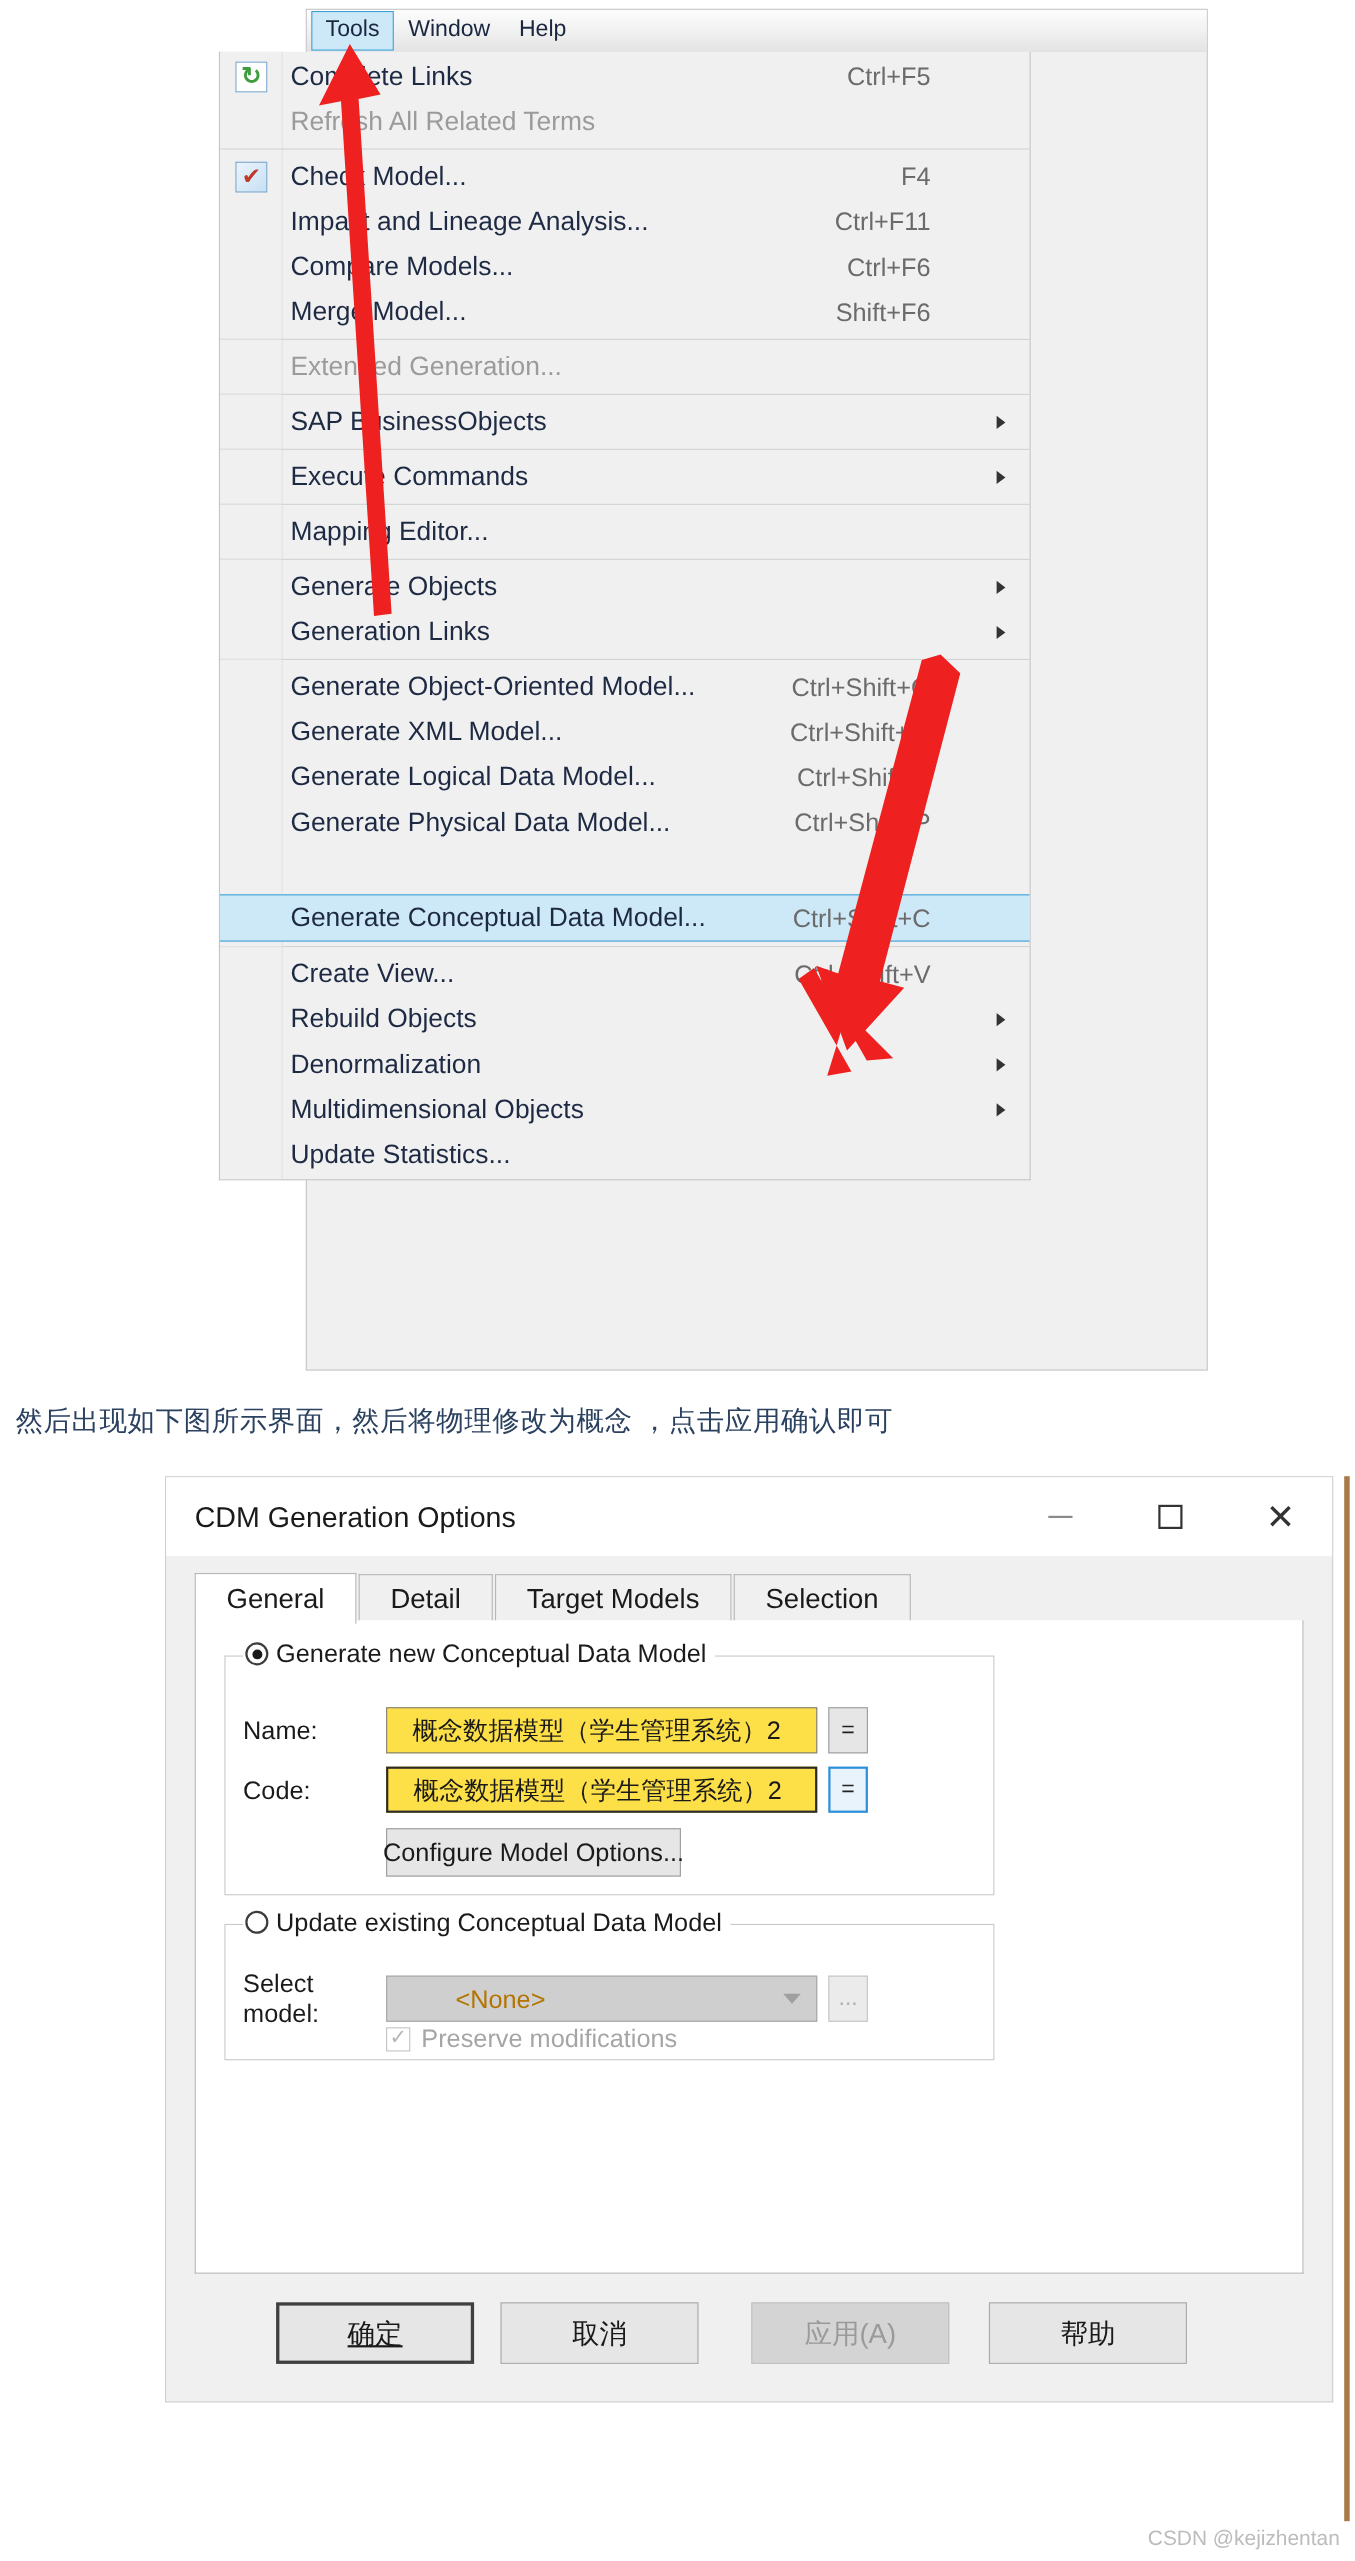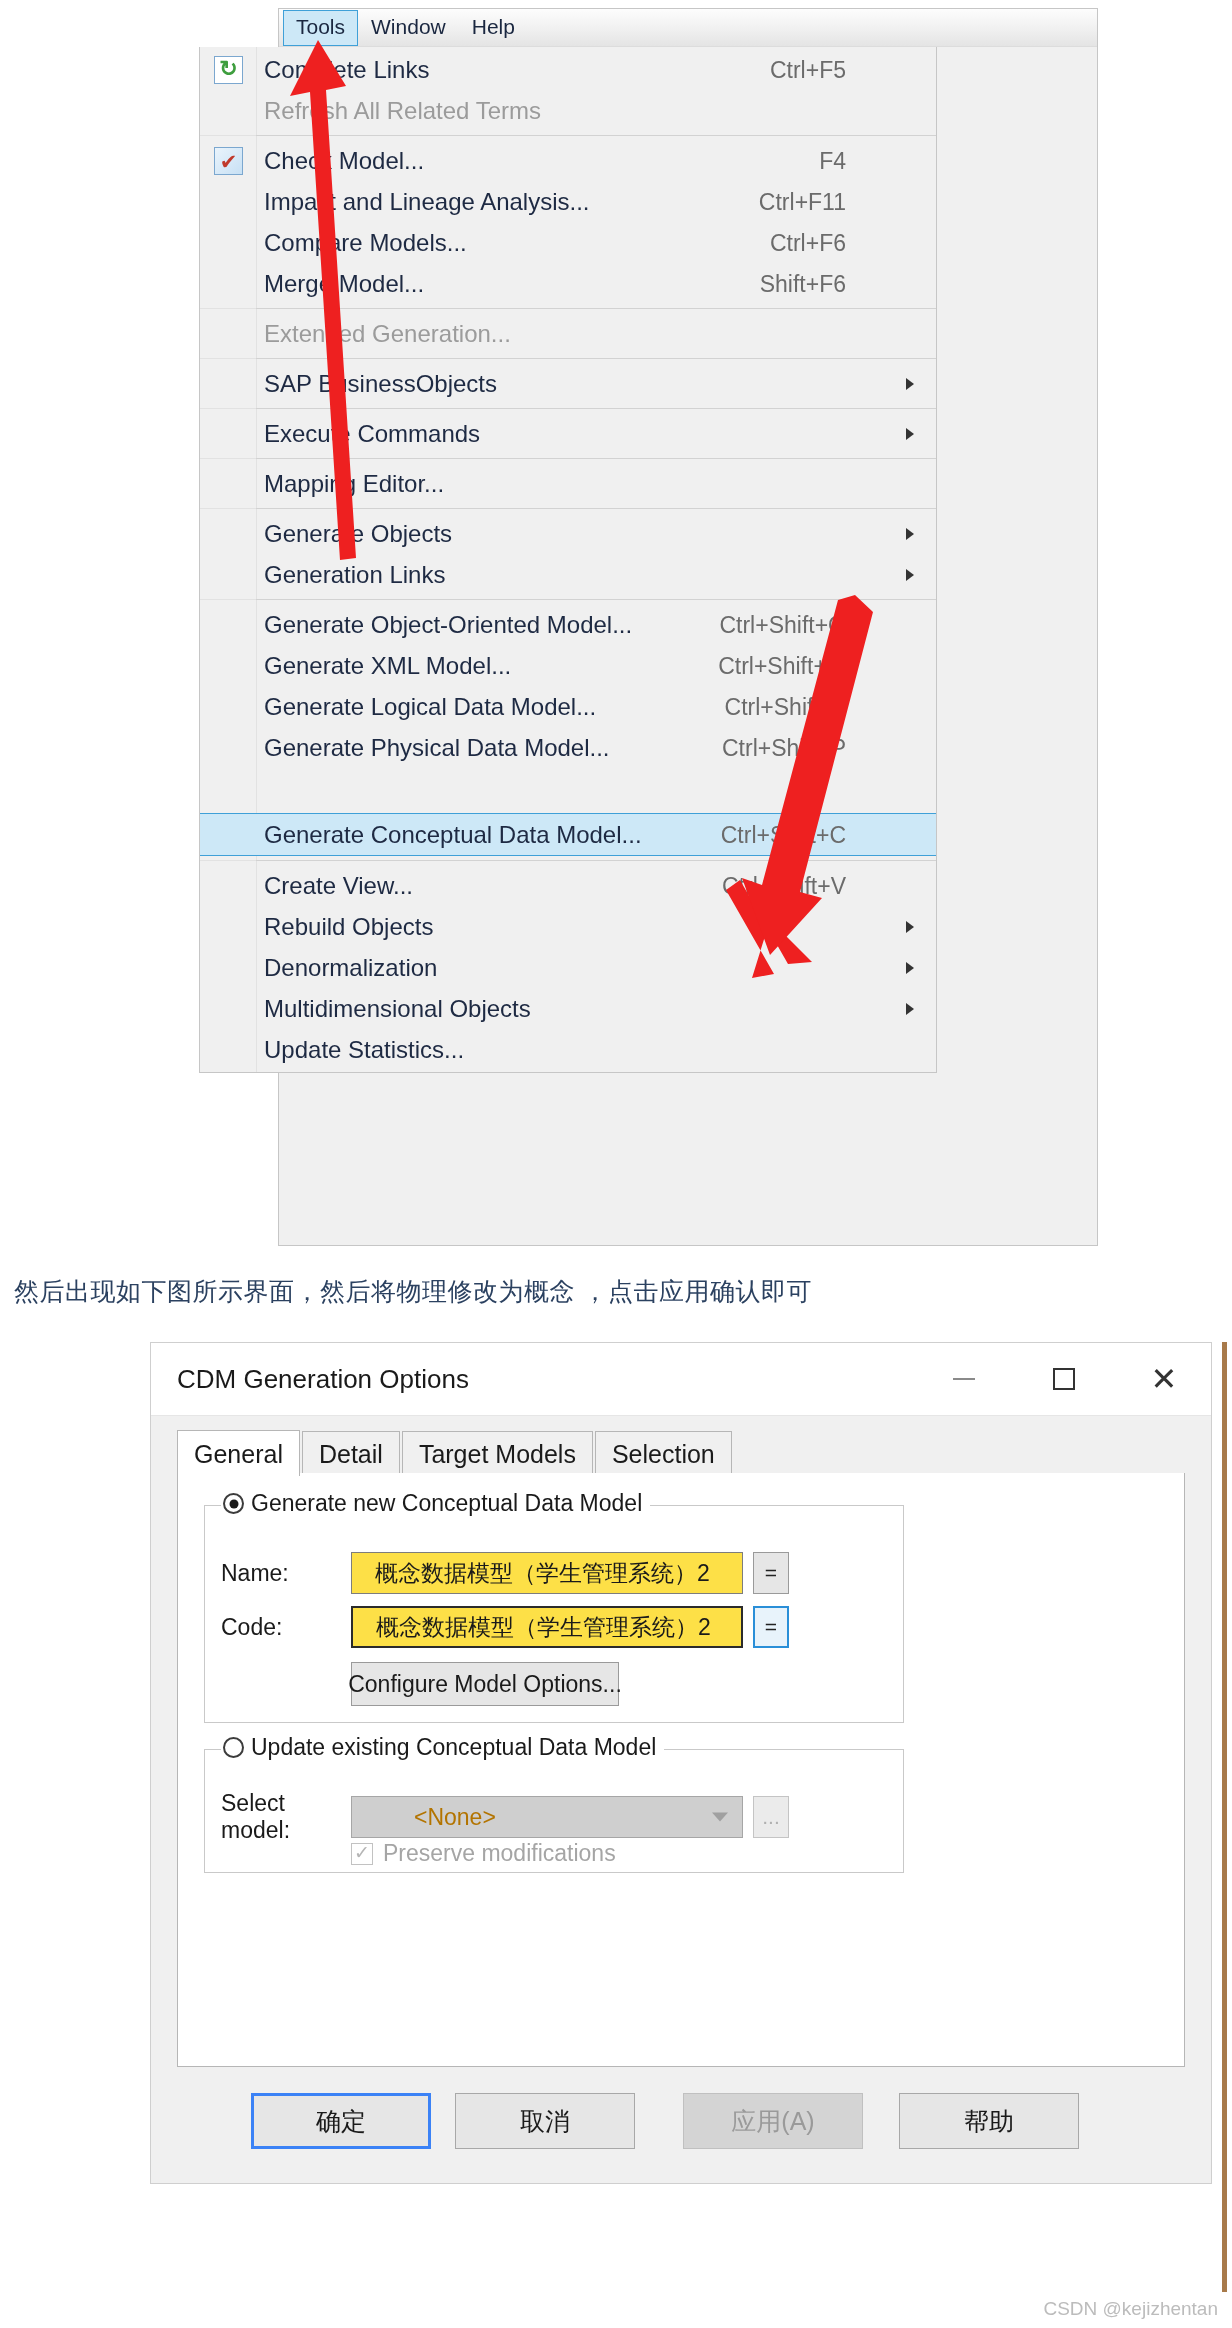--- a/index.html
+++ b/index.html
@@ -157,21 +157,21 @@
   }
 
   
   #tabstrip{
     position:absolute;left:26px;top:14px;right:26px;height:46px;
     display:flex;align-items:flex-end;
     border-bottom:1px solid #b6b6b6;
   }
   .tab{
     height:44px;line-height:44px;
-    padding:0 16px;
+    padding:0 28px;
     font-size:25px;color:#1a1a1a;
     background:#f0f0f0;
     border:1px solid #b6b6b6;
     border-bottom:none;
     margin-right:2px;
     box-sizing:border-box;
     white-space:nowrap;
   }
   .tab.active{
     background:#ffffff;
@@ -300,21 +300,21 @@
   .dlgbtn{
     position:absolute;top:22px;
     width:180px;height:56px;
     border:1px solid #a8a8a8;
     background:#e6e6e6;
     display:flex;align-items:center;justify-content:center;
     font-size:25px;color:#1a1a1a;
     box-sizing:border-box;
     white-space:nowrap;
   }
-  .dlgbtn.default{border:3px solid #3b82f6;}
+  .dlgbtn.default{border:3px solid #404040;text-decoration:underline;}
   .dlgbtn.disabled{background:#d4d4d4;color:#9a9a9a;border-color:#c0c0c0;}
   #b-ok{left:100px;}
   #b-cancel{left:304px;}
   #b-apply{left:532px;}
   #b-help{left:748px;}
 
   
   #right-edge{
     position:absolute;left:1222px;top:1342px;width:5px;height:950px;
     background:#a87a4a;

